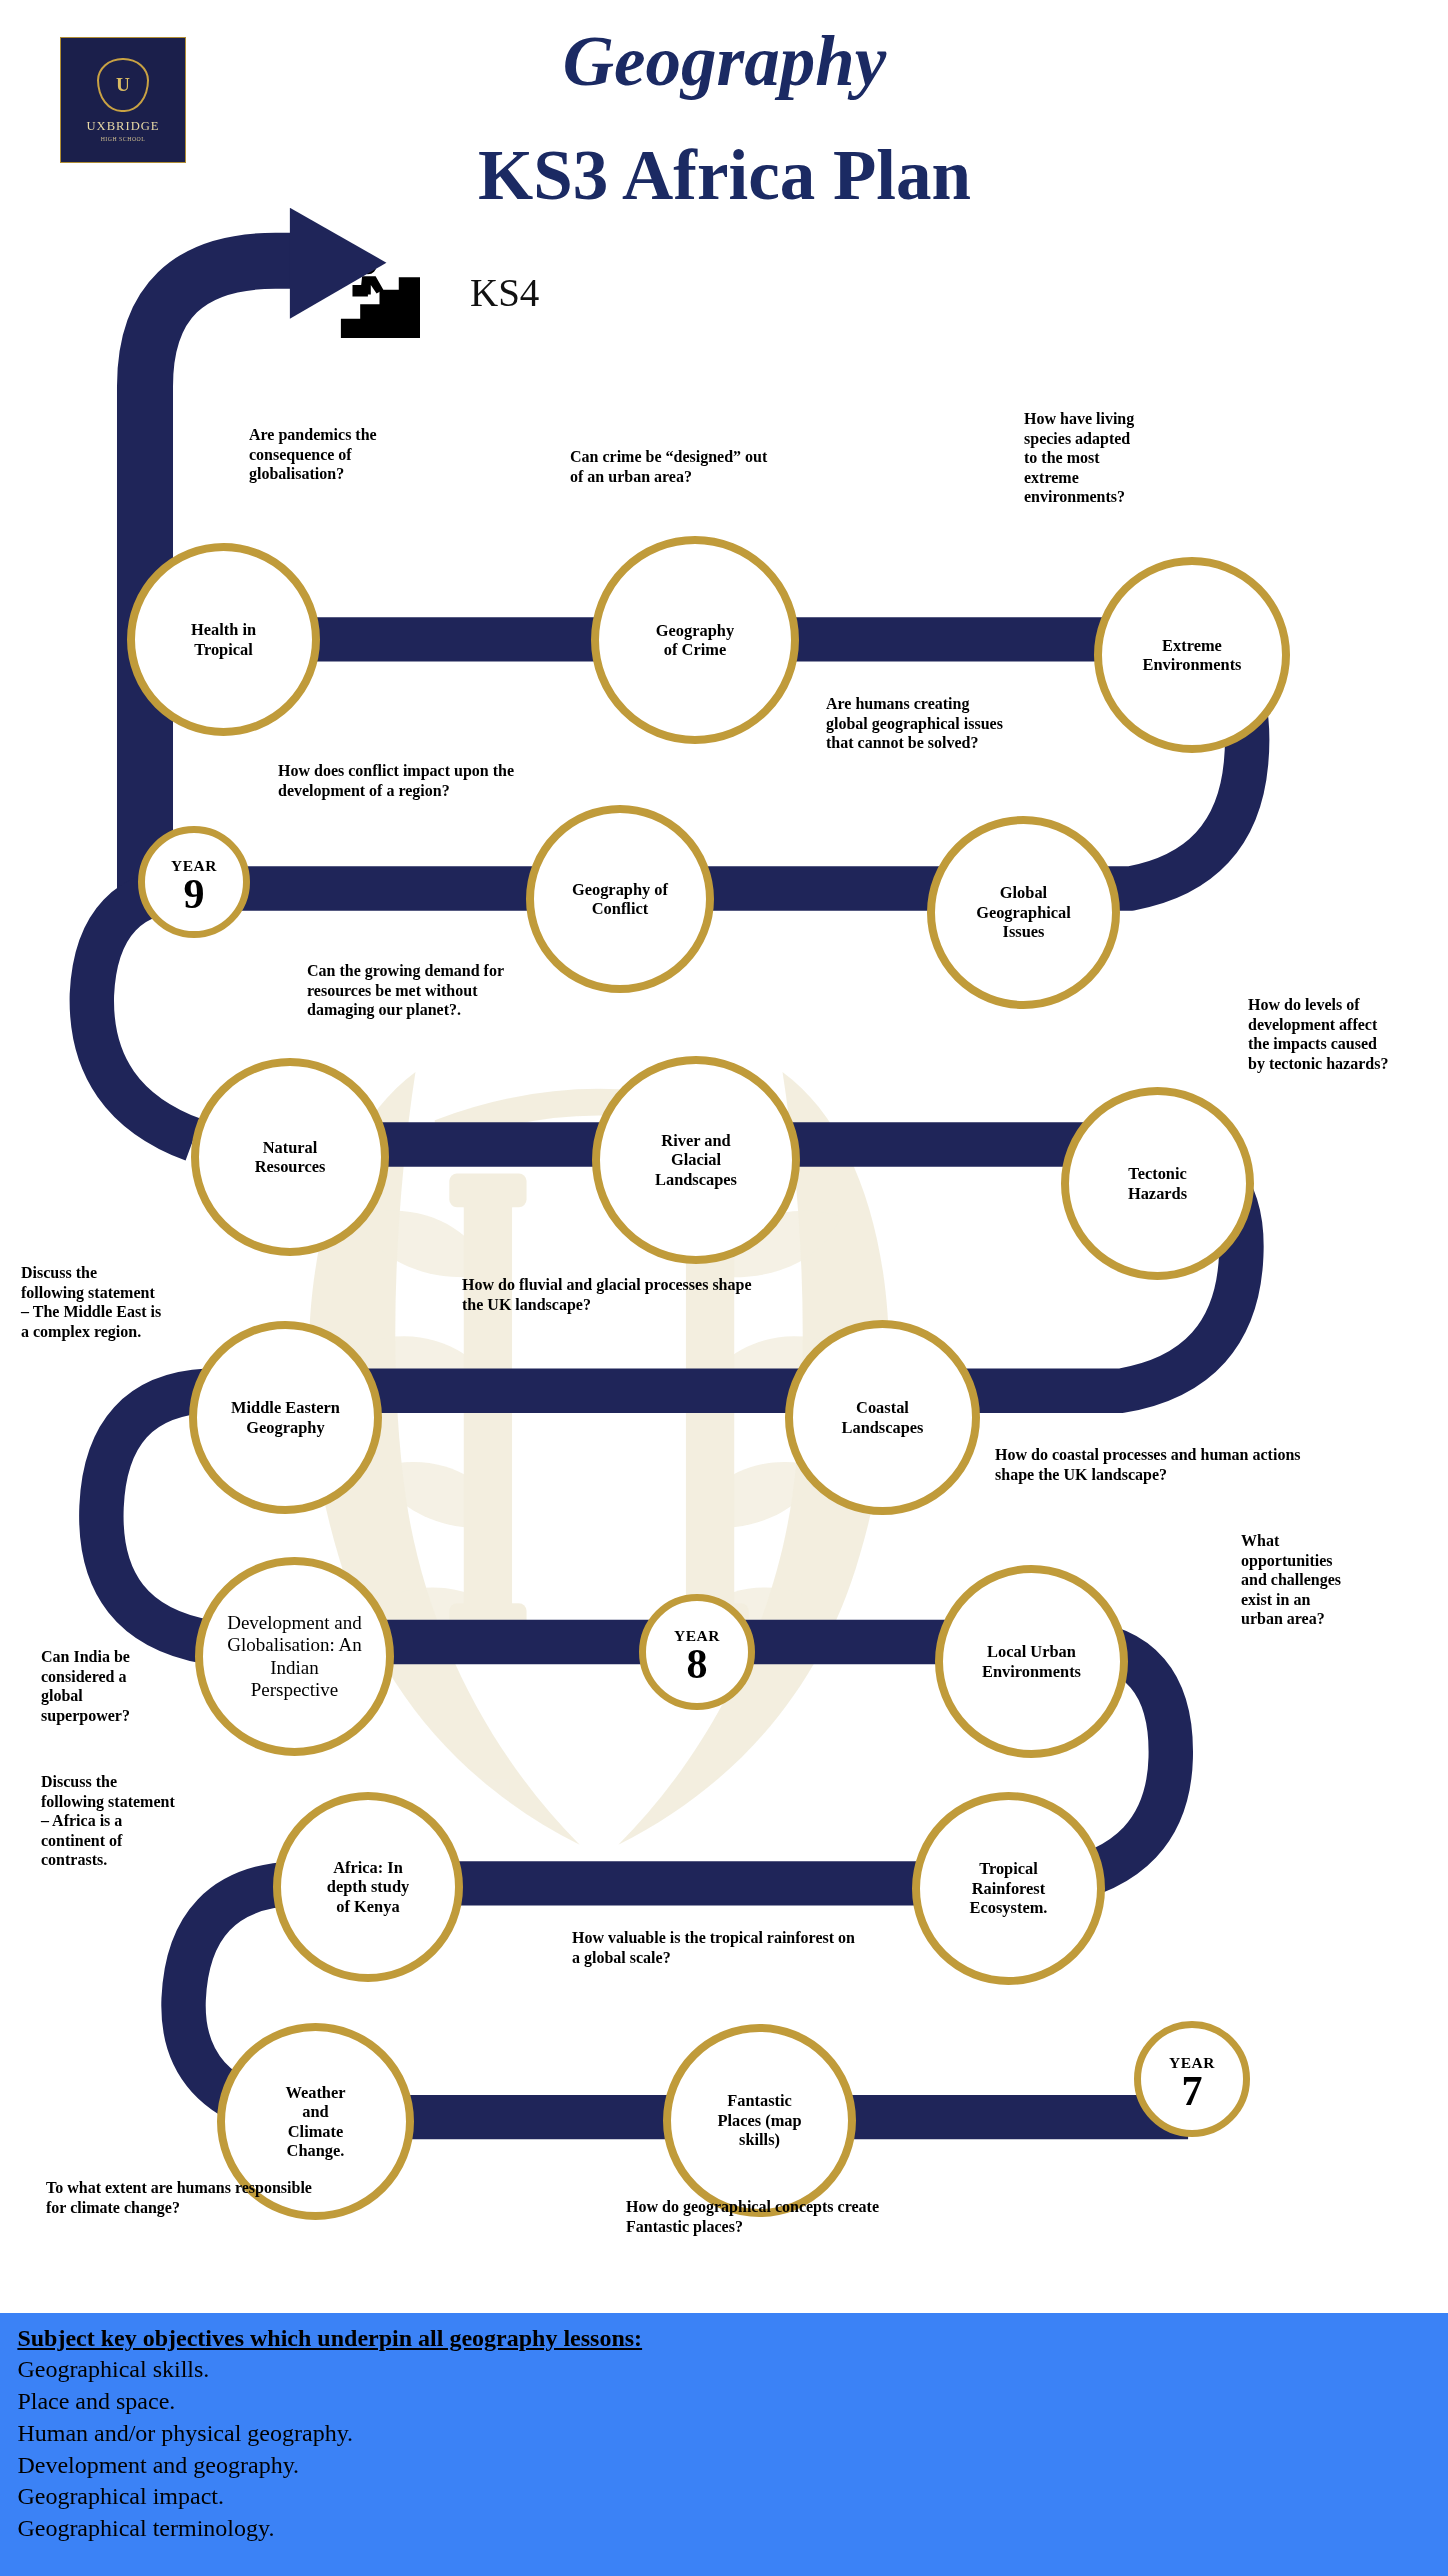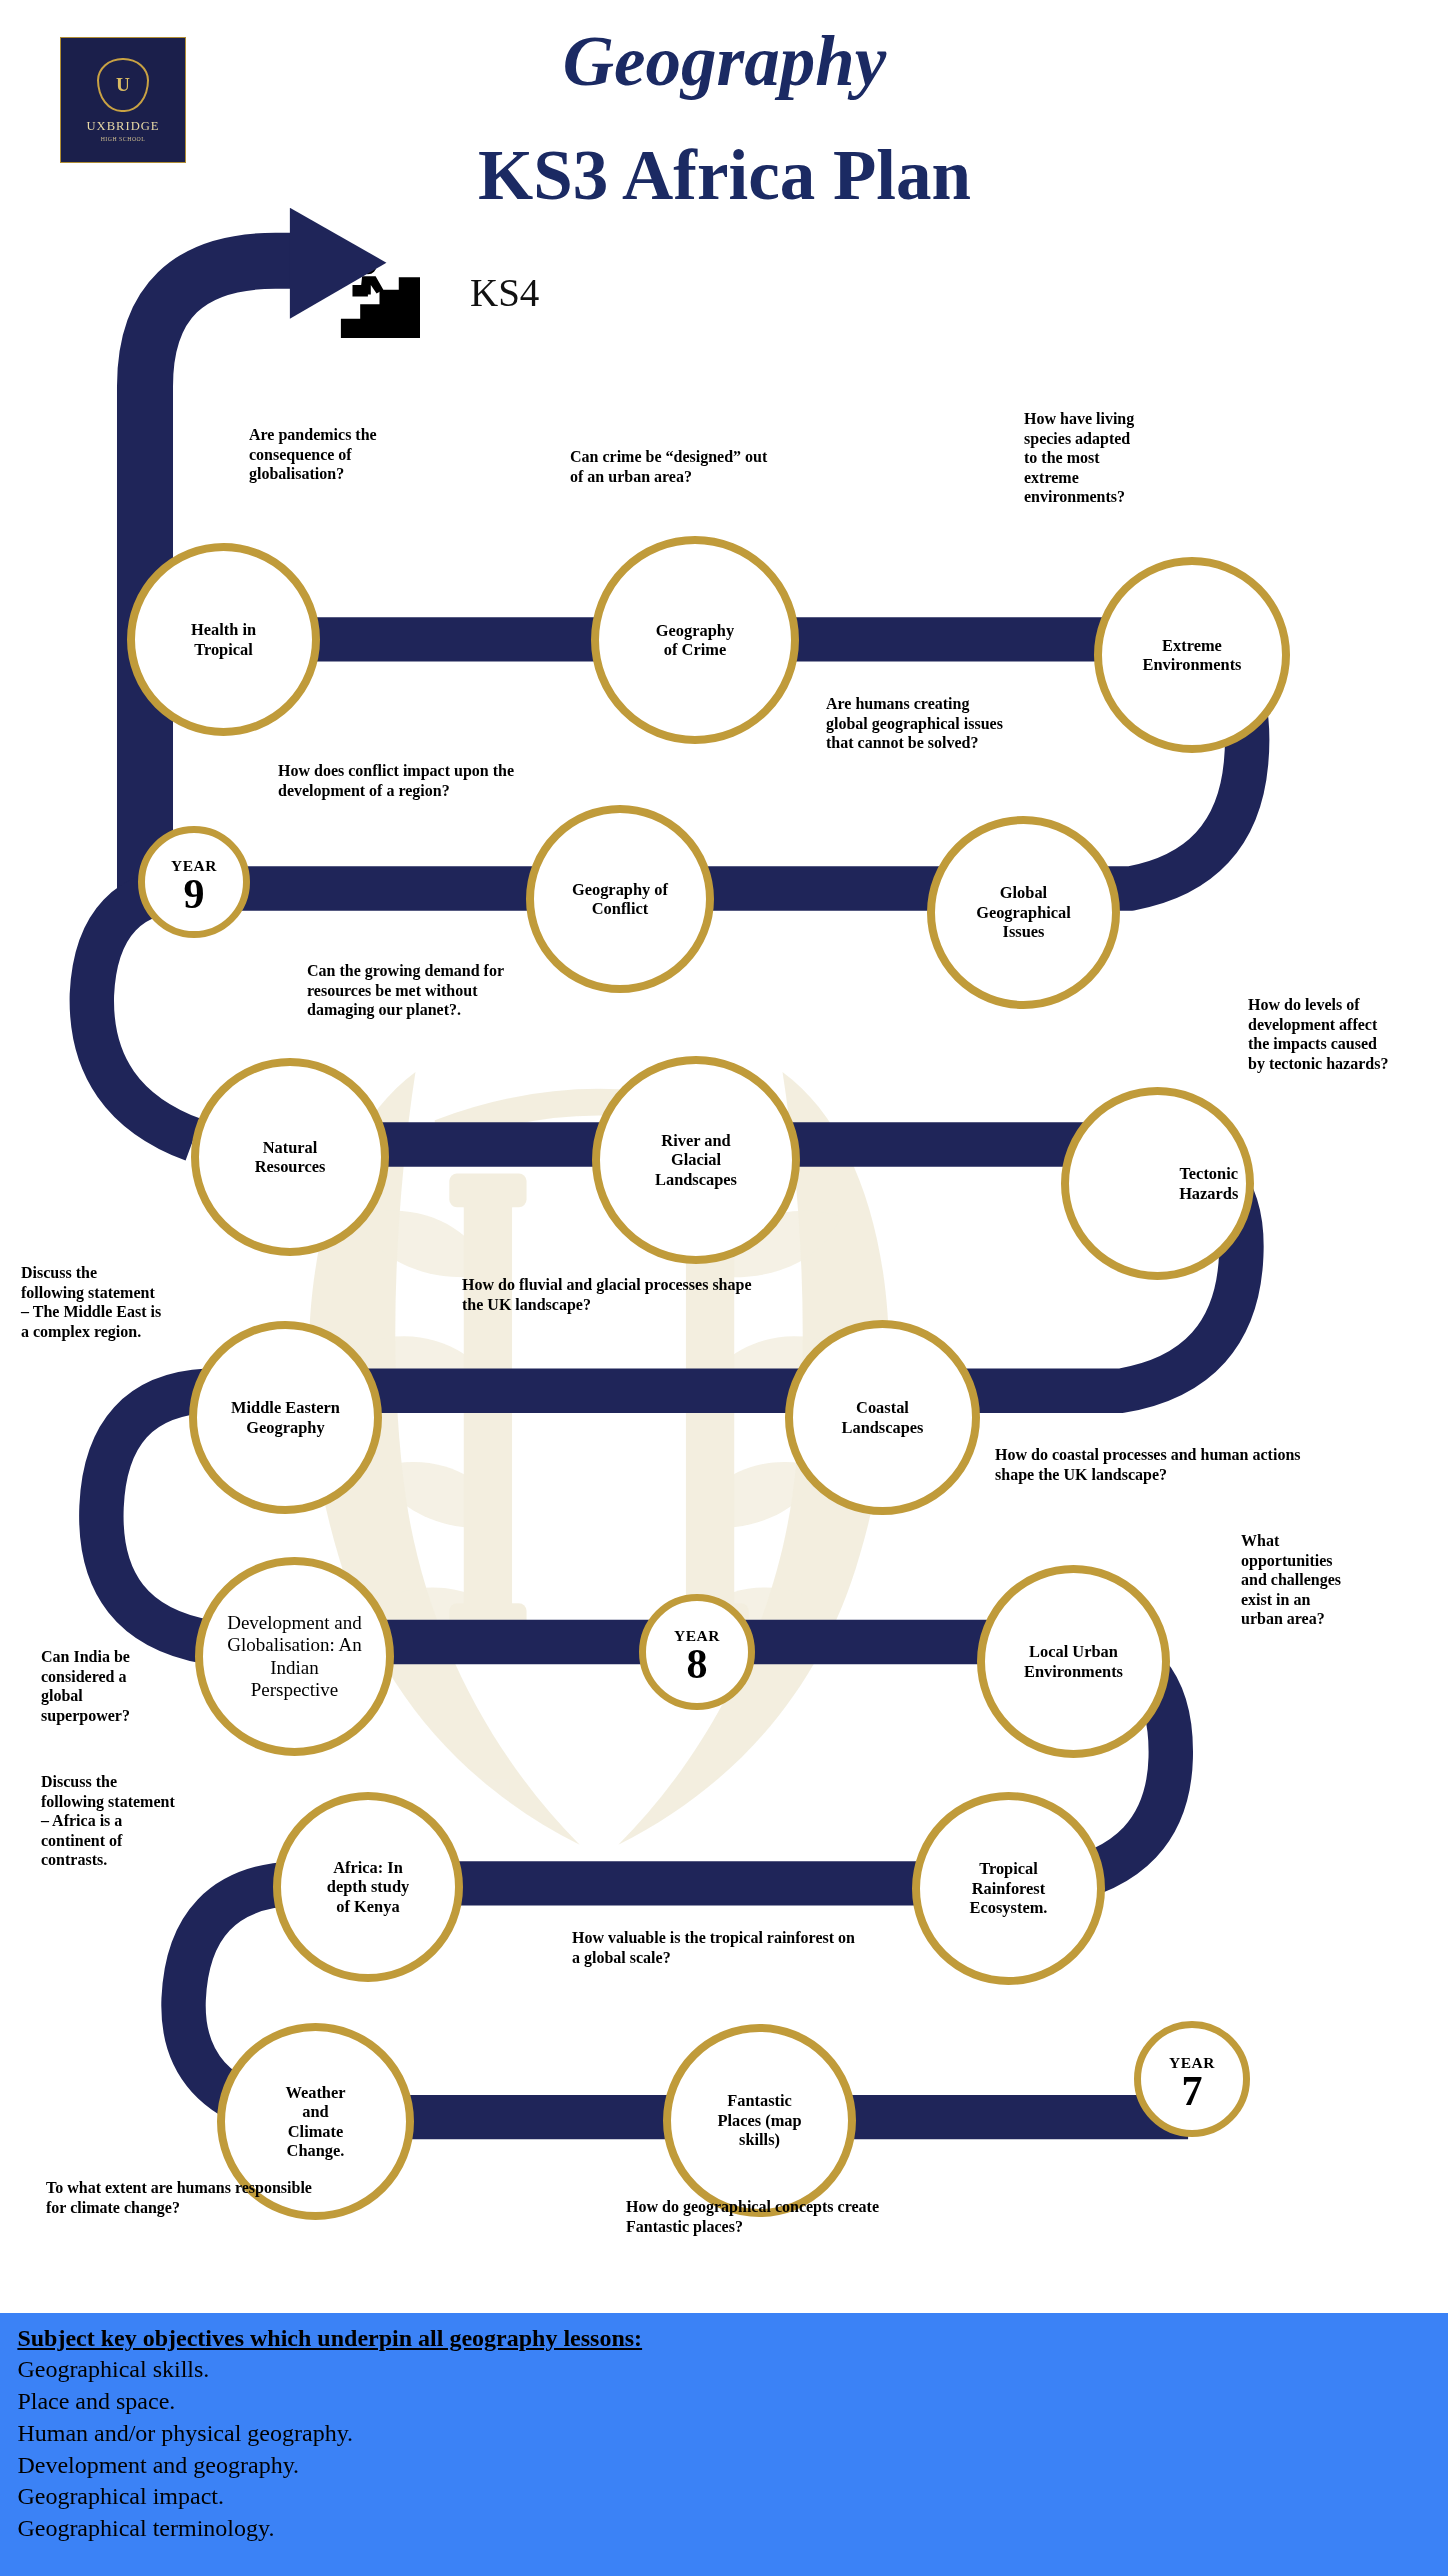--- a/index.html
+++ b/index.html
@@ -296,21 +296,21 @@
 
 <div class="node" style="left:191px;top:1058px;width:198px;height:198px;">
     <span style="white-space:pre-line">Natural
 Resources</span>
   </div>
 <div class="node" style="left:592px;top:1056px;width:208px;height:208px;">
     <span style="white-space:pre-line">River and
 Glacial
 Landscapes</span>
   </div>
-<div class="node" style="left:1061px;top:1087px;width:193px;height:193px;justify-content:flex-end;">
+<div class="node" style="left:1061px;top:1087px;width:193px;height:193px;">
     <span style="white-space:pre-line">Tectonic
 Hazards</span>
   </div>
 
 <div class="node" style="left:189px;top:1321px;width:193px;height:193px;">
     <span style="white-space:pre-line">Middle Eastern
 Geography</span>
   </div>
 <div class="node" style="left:785px;top:1320px;width:195px;height:195px;">
     <span style="white-space:pre-line">Coastal
@@ -320,21 +320,21 @@
 <div class="node" style="left:195px;top:1557px;width:199px;height:199px;font-size:19px;">
     <span style="white-space:pre-line;font-weight:normal">Development and
 Globalisation:  An
 Indian
 Perspective</span>
   </div>
 <div class="node year" style="left:639px;top:1594px;width:116px;height:116px;">
   <span class="yr-word">YEAR</span>
   <span class="yr-num">8</span>
 </div>
-<div class="node" style="left:977px;top:1565px;width:193px;height:193px;text-align:center;">
+<div class="node" style="left:935px;top:1565px;width:193px;height:193px;text-align:center;">
     <span style="white-space:pre-line">Local Urban
 Environments</span>
   </div>
 
 <div class="node" style="left:273px;top:1792px;width:190px;height:190px;">
     <span style="white-space:pre-line">Africa: In
 depth study
 of Kenya</span>
   </div>
 <div class="node" style="left:912px;top:1792px;width:193px;height:193px;">

